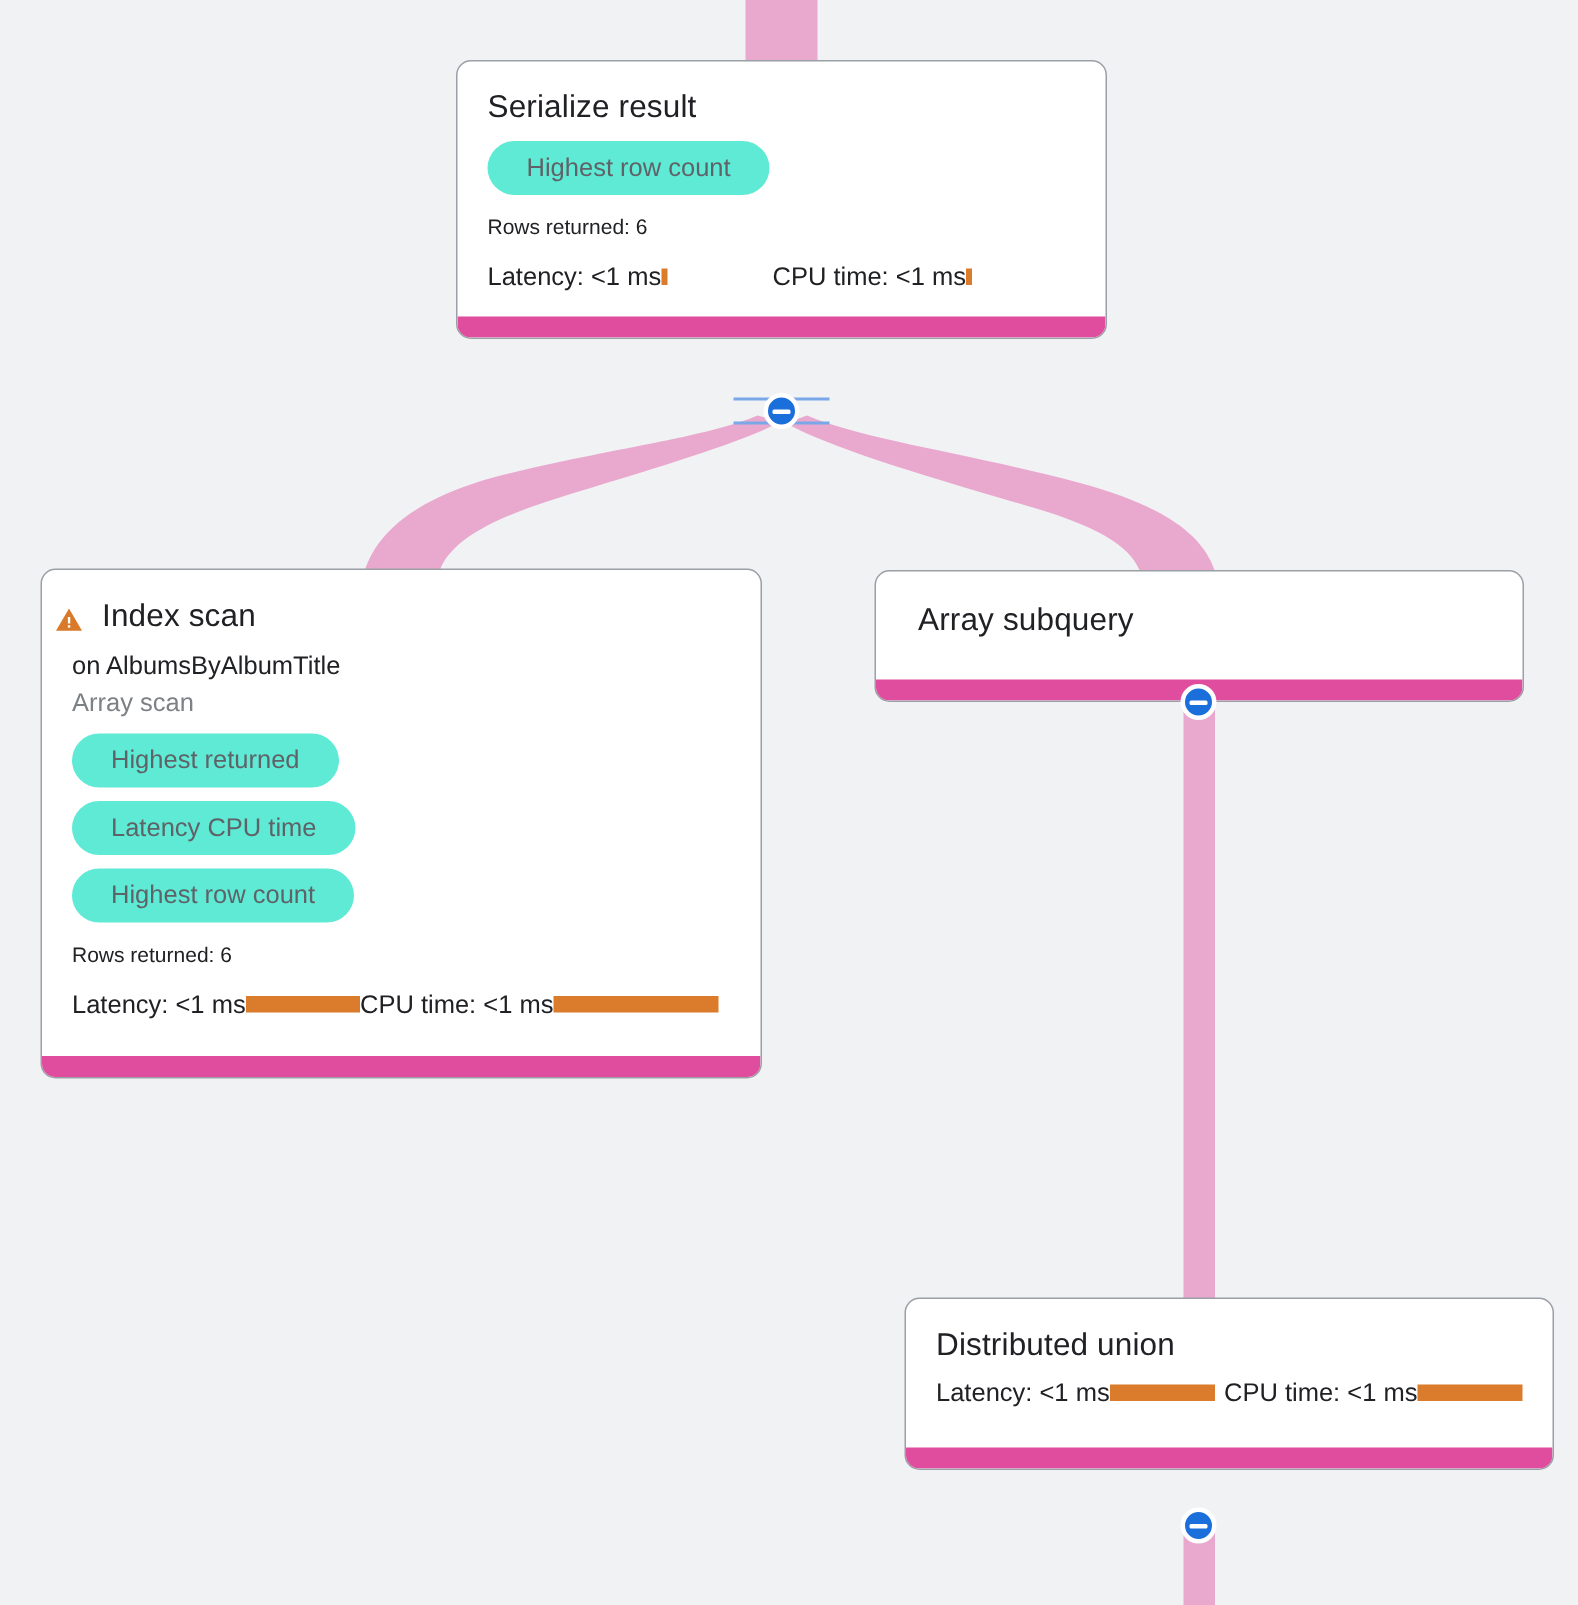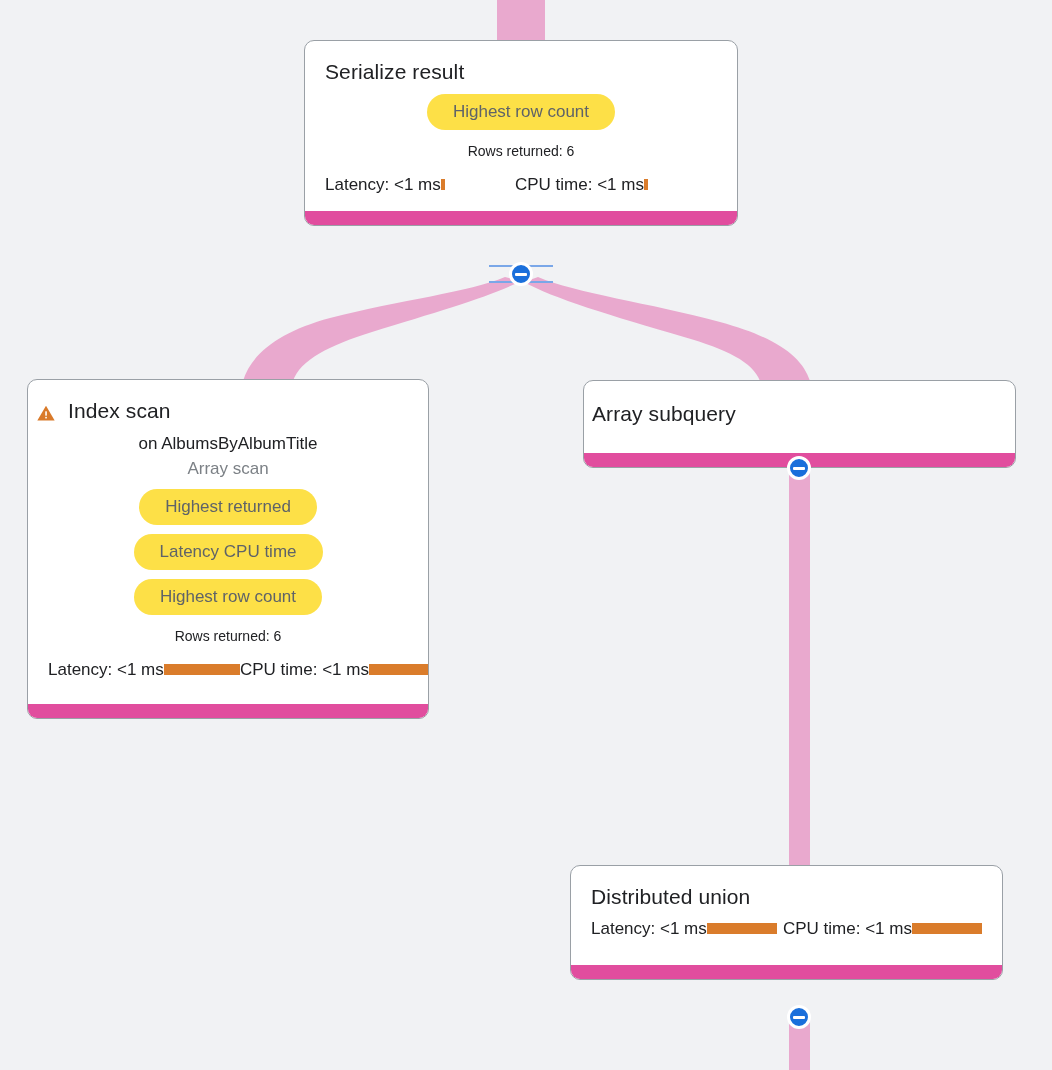--- a/index.html
+++ b/index.html
@@ -25,21 +25,20 @@
 
   
   .node {
     position: absolute;
     background: #ffffff;
     border: 1px solid #9aa0a6;
     border-radius: 10px;
     box-sizing: border-box;
     overflow: hidden;
     z-index: 5;
-    text-align: center;
   }
   .node-body {
     padding: 18px 20px 16px 20px;
   }
   .node-body.with-icon {
     padding-left: 20px;
   }
   .node-footer {
     height: 14px;
     background: #e14d9e;
@@ -69,21 +68,21 @@
     line-height: 23px;
     color: #202124;
     margin-top: 8px;
   }
   .sub-line.muted {
     color: #7c8186;
     margin-top: 2px;
   }
   .chip {
     display: inline-block;
-    background: #fde047;
+    background: #5eead4;
     color: #5f6368;
     font-size: 17px;
     line-height: 20px;
     border-radius: 18px;
     padding: 8px 26px;
     margin-top: 9px;
   }
   .rows-line {
     font-size: 14px;
     line-height: 22px;
@@ -203,21 +202,21 @@
     <div class="node-footer"></div>
   </div>
 
   <div class="handle-rails" style="left:489px; top:265px;">
     <span></span>
       <span class="gap"></span>
       <span></span>
   </div>
   <div class="handle" style="left:509px; top:262px;" title="collapse"></div>
 
-  <div class="node" style="left:27px; top:379px; width:402px;">
+  <div class="node" style="left:27px; top:379px; width:481px;">
     <div class="node-body with-icon" style="padding-bottom:24px;">
       <div class="title-row" style="margin-left:22px;">
         <svg class="warn-icon" viewBox="0 0 24 24" style="margin-left:-34px;">
           <path d="M12 3.2 L22.4 21 L1.6 21 Z" fill="#d97a2a"></path>
           <rect x="11.1" y="10" width="1.9" height="5.2" fill="#ffffff"></rect>
           <rect x="11.1" y="16.6" width="1.9" height="1.9" fill="#ffffff"></rect>
         </svg>
         <div class="node-title">Index scan</div>
       </div>
       <div style="">
@@ -238,31 +237,31 @@
             <span class="metric-label">CPU time: &lt;1 ms</span>
             <span class="metric-bar" style="width:110px;"></span>
           </div>
         </div>
       </div>
     </div>
     <div class="node-footer"></div>
   </div>
 
   <div class="node" style="left:583px; top:380px; width:433px;">
-    <div class="node-body" style="padding:20px 20px 26px 8px;">
+    <div class="node-body" style="padding:20px 20px 26px 28px;">
       <div class="title-row">
         <div class="node-title">Array subquery</div>
       </div>
     </div>
     <div class="node-footer"></div>
   </div>
 
   <div class="handle" style="left:787px; top:456px;" title="collapse"></div>
 
-  <div class="node" style="left:570px; top:865px; width:433px;">
+  <div class="node" style="left:603px; top:865px; width:433px;">
     <div class="node-body" style="padding:18px 20px 26px 20px;">
       <div class="title-row">
         <div class="node-title">Distributed union</div>
       </div>
       <div class="metrics" style="margin-top:8px;">
         <div class="metric" style="width:192px;">
           <span class="metric-label">Latency: &lt;1 ms</span>
           <span class="metric-bar" style="width:70px;"></span>
         </div>
         <div class="metric">

